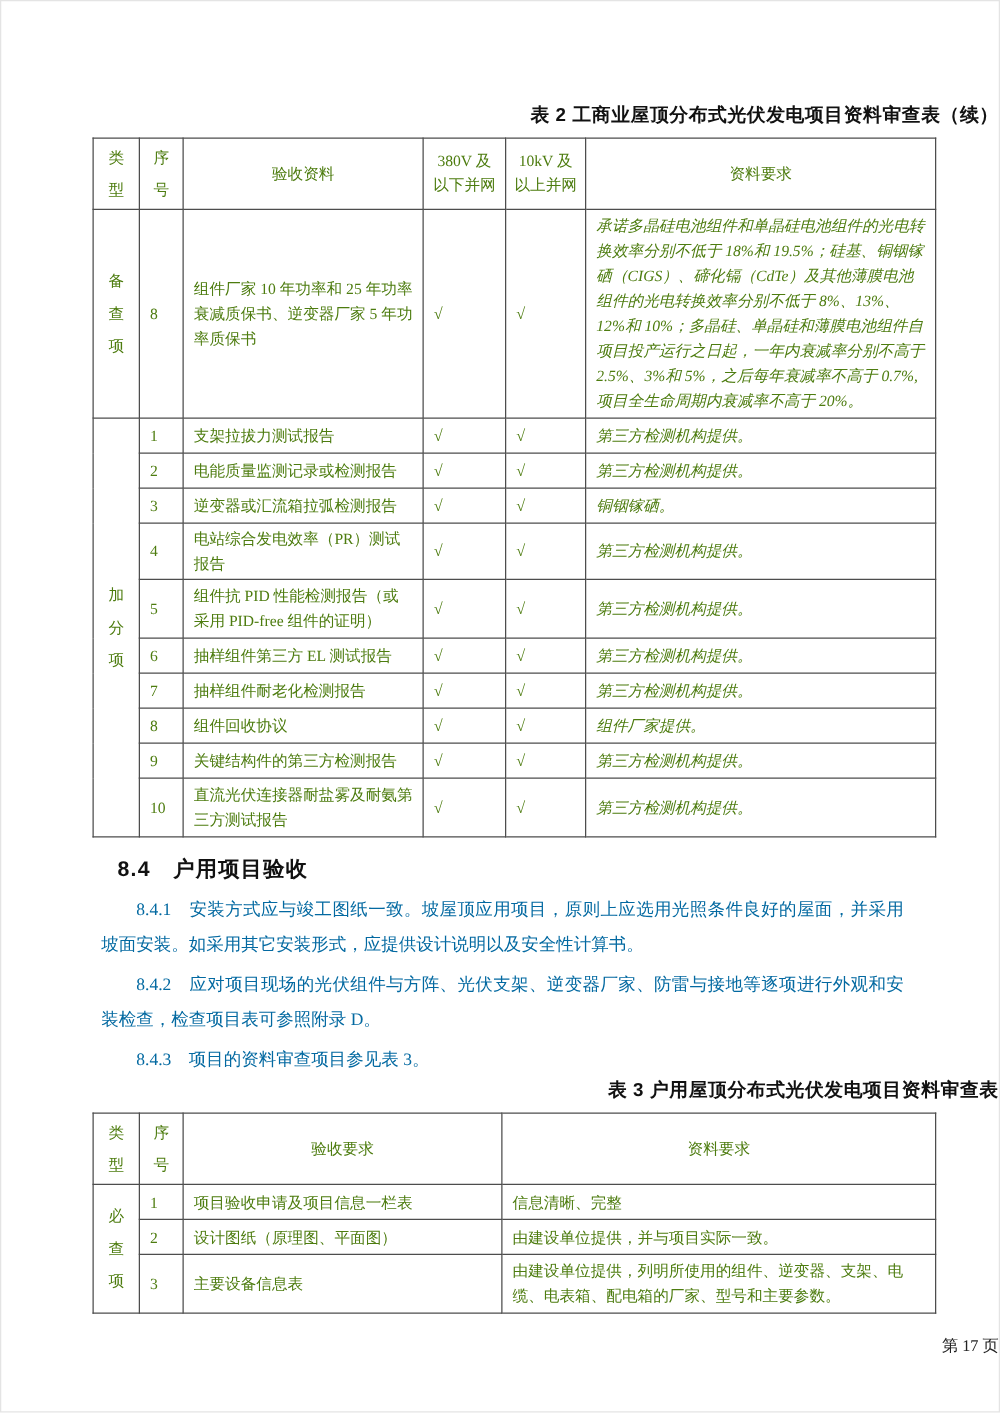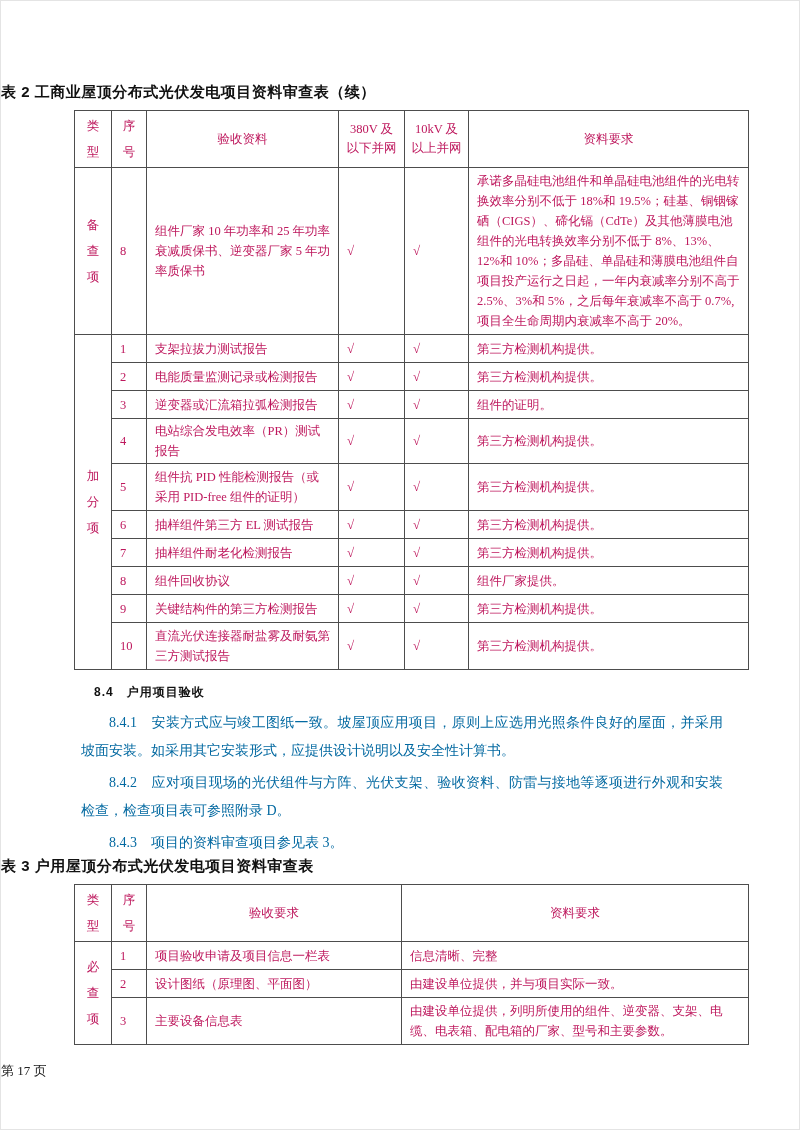--- a/index.html
+++ b/index.html
@@ -5,62 +5,62 @@
   * { margin:0; padding:0; box-sizing:border-box; }
   html { background:#fff; }
   body {
     width:800px; height:1130px; overflow:hidden;
     background:#fff; border:1px solid #e4e4e4;
     font-family:"Liberation Serif","DejaVu Serif",serif;
     color:#1f1f1f;
   }
   .table-title {
     font-family:"Liberation Sans","DejaVu Sans",sans-serif;
-    font-weight:bold; font-size:15px; text-align:left; color:#111;
+    font-weight:bold; font-size:15px; text-align:right; color:#111;
     letter-spacing:0.5px;
   }
   #t2-title { margin-top:82px; margin-bottom:8px; }
   #t3-title { }
 
   table.doc {
     border-collapse:collapse; table-layout:fixed;
     width:674px; margin-left:73px;
-    font-size:12.5px; line-height:20px; color:#be185d;border-radius:18px;
+    font-size:12.5px; line-height:20px; color:#4d7c0f;border-radius:18px;
   }
   table.doc th, table.doc td {
     border:1px solid #4d4d4d; vertical-align:middle;
     padding:3px 8px; font-weight:normal; text-align:left;
     overflow:hidden;
   }
   tr.hdr th { height:42px; text-align:center; padding:2px 4px; }
   #t3 tr.hdr th { height:48px; }
   tr.single td { height:28px; padding-top:2px; padding-bottom:2px; }
   td.c, th.c { text-align:center;margin-left:20px; }
   td.chk { text-align:center; font-size:13px; }
-  td.req { padding:4px 10px; text-align:justify; }
+  td.req { padding:4px 10px; text-align:justify;font-style:italic; }
   td.mat { padding-left:10px; padding-right:8px; }
   .vlabel {
     width:15px; margin:0 auto; word-break:break-all;
     line-height:26px; text-align:center;
   }
   .hline { line-height:19px; }
 
   #s84-heading {
     margin:14px 0 0 93px;
     font-family:"Liberation Sans","DejaVu Sans",sans-serif;
-    font-weight:bold; font-size:12px; color:#111; letter-spacing:1px;
+    font-weight:bold; font-size:17px; color:#111; letter-spacing:1px;
   }
   .para {
     width:642px; margin:8px 0 0 80px;
     font-size:14px; line-height:28px;
     text-indent:2em; text-align:justify; color:#0369a1;
   }
   .para.tight { margin-top:4px; }
 
-  #footer { margin-top:17px; text-align:left; font-size:13px; color:#222; }
+  #footer { margin-top:17px; text-align:right; font-size:13px; color:#222; }
 </style>
 </head>
 <body>
 
 <div class="table-title" id="t2-title">表 2 工商业屋顶分布式光伏发电项目资料审查表（续）</div>
 
 <table class="doc" id="t2">
   <colgroup>
     <col style="width:37px">
       <col style="width:35px">
@@ -113,21 +113,21 @@
     <td class="mat">电能质量监测记录或检测报告</td>
     <td class="chk">√</td>
     <td class="chk">√</td>
     <td class="req">第三方检测机构提供。</td>
   </tr>
   <tr class="single">
     <td class="c">3</td>
     <td class="mat">逆变器或汇流箱拉弧检测报告</td>
     <td class="chk">√</td>
     <td class="chk">√</td>
-    <td class="req">组件的证明。</td>
+    <td class="req">铜铟镓硒。</td>
   </tr>
   <tr class="single">
     <td class="c">4</td>
     <td class="mat">电站综合发电效率（PR）测试报告</td>
     <td class="chk">√</td>
     <td class="chk">√</td>
     <td class="req">第三方检测机构提供。</td>
   </tr>
   <tr>
     <td class="c">5</td>
@@ -169,21 +169,21 @@
     <td class="mat">直流光伏连接器耐盐雾及耐氨第三方测试报告</td>
     <td class="chk">√</td>
     <td class="chk">√</td>
     <td class="req">第三方检测机构提供。</td>
   </tr>
   </tbody>
 </table>
 
 <div id="s84-heading">8.4　户用项目验收</div>
 <p class="para">8.4.1　安装方式应与竣工图纸一致。坡屋顶应用项目，原则上应选用光照条件良好的屋面，并采用坡面安装。如采用其它安装形式，应提供设计说明以及安全性计算书。</p>
-<p class="para tight">8.4.2　应对项目现场的光伏组件与方阵、光伏支架、验收资料、防雷与接地等逐项进行外观和安装检查，检查项目表可参照附录 D。</p>
+<p class="para tight">8.4.2　应对项目现场的光伏组件与方阵、光伏支架、逆变器厂家、防雷与接地等逐项进行外观和安装检查，检查项目表可参照附录 D。</p>
 <p class="para tight">8.4.3　项目的资料审查项目参见表 3。</p>
 
 <div class="table-title" id="t3-title">表 3 户用屋顶分布式光伏发电项目资料审查表</div>
 
 <table class="doc" id="t3" style="margin-top:8px;">
   <colgroup>
     <col style="width:37px">
       <col style="width:35px">
       <col style="width:255px">
       <col style="width:347px">

